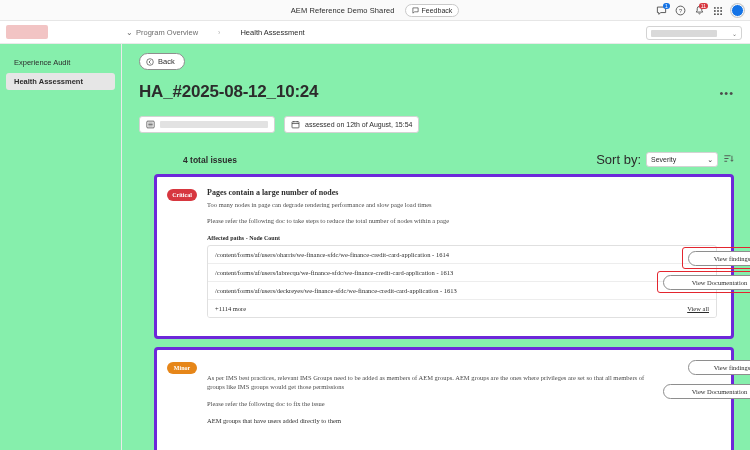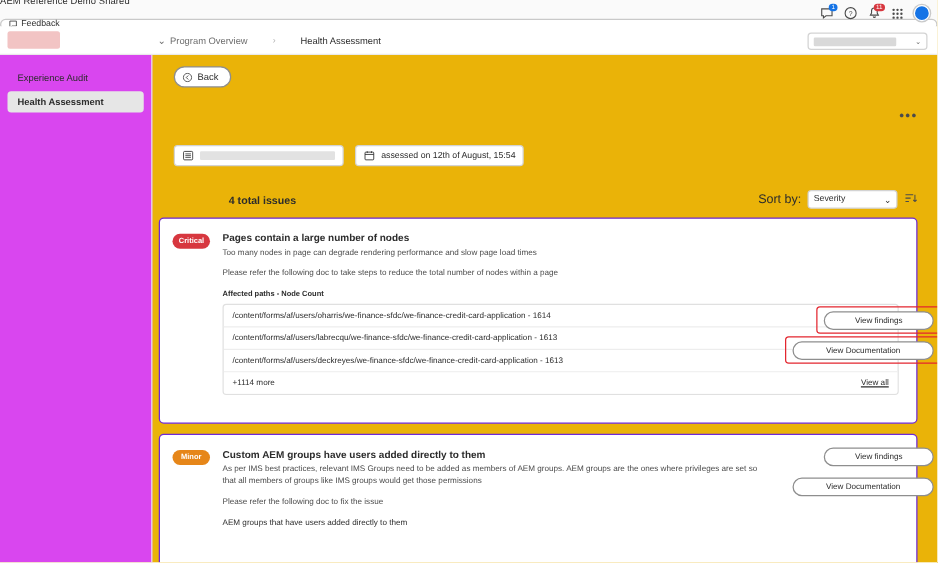--- a/index.html
+++ b/index.html
@@ -19,24 +19,23 @@
 
   
   .topbar {
     position: absolute; top: 0; left: 0; right: 0; height: 21px;
     background: #fafafa;
     border-bottom: 1px solid #e6e6e6;
     display: flex; align-items: center;
   }
   .topbar-center {
     position: absolute; left: 0; right: 0;
-    display: flex; justify-content: center;
+    display: flex; align-items: center; justify-content: center;
     gap: 10px;
     height: 21px;
-    flex-direction: column;
   }
   .shared-label {
     font-size: 7.5px; color: #2c2c2c; letter-spacing: 0.1px;
   }
   .feedback-btn {
     display: inline-flex; align-items: center; gap: 3px;
     border: 1px solid #c9c9c9; border-radius: 10px;
     background: #fff; height: 13px; padding: 0 6px;
     font-size: 7px; color: #2c2c2c;
   }
@@ -89,37 +88,37 @@
     background: #fff;
     display: flex; align-items: center; justify-content: space-between;
     padding: 0 4px;
   }
   .orgpill .bar { width: 66px; height: 7px; background: #d9d9d9; border-radius: 1px; }
   .orgpill .cv { font-size: 6px; color: #6e6e6e; }
 
   
   .sidebar {
     position: absolute; top: 44px; left: 0; width: 122px; bottom: 0;
-    background: #d946ef;
+    background: #86efac;
     border-right: 1px solid #eaeaea;
     padding-top: 10px;
   }
   .side-item {
     height: 17px; margin: 0 6px 2px 6px;
     display: flex; align-items: center;
     padding-left: 8px;
     font-size: 7.5px; color: #2c2c2c;
     border-radius: 3px;
   }
   .side-item.active { background: #e6e6e6; font-weight: bold; }
 
   
   .content {
     position: absolute; top: 44px; left: 122px; right: 0; bottom: 0;
-    background: #eab308;
+    background: #86efac;
     overflow: hidden;
   }
   .back-btn {
     position: absolute; left: 17px; top: 9px;
     height: 17px; padding: 0 9px 0 6px;
     border: 1px solid #8e8e8e; border-radius: 9px;
     background: #fff;
     display: inline-flex; align-items: center; gap: 4px;
     font-size: 7.5px; color: #2c2c2c;
   }
@@ -147,35 +146,36 @@
   .pill .redbar { width: 108px; height: 7px; background: #e2e2e2; border-radius: 1px; }
 
   .issues-count {
     position: absolute; left: 17px; top: 111px;
     font-size: 8.5px; font-weight: bold; color: #2c2c2c; margin-left: 44px;
   }
   .sort-wrap {
     position: absolute; right: 16px; top: 108px;
     display: flex; align-items: center; gap: 5px;
   }
-  .sort-label { font-size: 10px; color: #2c2c2c; }
+  .sort-label { font-size: 13px; color: #2c2c2c; }
   .select {
     width: 72px; height: 15px;
     border: 1px solid #d3d3d3; border-radius: 3px; background: #fff;
     display: flex; align-items: center; justify-content: space-between;
     padding: 0 4px;
     font-size: 7px; color: #2c2c2c;
   }
   .sort-ic { font-size: 9px; color: #4b4b4b; }
 
   
   .card {
-    position: absolute; left: 5px; right: 16px;
-    border: 1px solid #6d28d9; border-radius: 4px;
-    background: #fff;
+    position: absolute; left: 32px; right: 16px;
+    border: 3px solid #6d28d9; border-radius: 4px;
+    background: #fff;
+    font-family: Liberation Serif, serif;
   }
   .card1 { top: 130px; height: 165px; }
   .card2 { top: 303px; height: 150px; }
 
   .sev {
     position: absolute; left: 10px; top: 12px;
     height: 12px; min-width: 30px; padding: 0 5px;
     border-radius: 6px; color: #fff;
     font-size: 6px; font-weight: bold;
     display: flex; align-items: center; justify-content: center;
@@ -321,20 +321,21 @@
   <div class="content">
 
     <div class="back-btn">
       <svg width="8" height="8" viewBox="0 0 16 16">
         <circle cx="8" cy="8" r="6.6" fill="none" stroke="#2c2c2c" stroke-width="1.2"></circle>
         <path d="M9.2 4.8 6 8l3.2 3.2" fill="none" stroke="#2c2c2c" stroke-width="1.3"></path>
       </svg>
       <span>Back</span>
     </div>
 
+    <div class="page-title">HA_#2025-08-12_10:24</div>
     <div class="more-dots">•••</div>
 
     <div class="pill-row">
       <div class="pill">
         <svg width="9" height="9" viewBox="0 0 16 16">
           <rect x="1.5" y="2" width="13" height="12" rx="1.5" fill="none" stroke="#2c2c2c" stroke-width="1.2"></rect>
           <path d="M4 5.5h8M4 8h8M4 10.5h8" stroke="#2c2c2c" stroke-width="1.1"></path>
         </svg>
         <span class="redbar"></span>
       </div>
@@ -391,21 +392,20 @@
       </div>
       <div class="btn-outline" style="left:506px; top:98px; width:113px;">
         <span>View Documentation</span>
       </div>
       <div class="highlight-box hl1"></div>
       <div class="highlight-box hl2"></div>
     </div>
 
     <div class="card card2">
       <div class="sev sev-minor">Minor</div>
-      <div class="issue-title">Custom AEM groups have users added directly to them</div>
       <div class="c2-line" style="top:23px;">As per IMS best practices, relevant IMS Groups need to be added as members of AEM groups. AEM groups are the ones where privileges are set so that all members of groups like IMS groups would get those permissions</div>
       <div class="c2-line" style="top:49px;">Please refer the following doc to fix the issue</div>
       <div class="c2-line" style="top:66px; color:#2c2c2c;">AEM groups that have users added directly to them</div>
 
       <div class="btn-outline" style="left:531px; top:10px; width:88px;">
         <span>View findings</span>
       </div>
       <div class="btn-outline" style="left:506px; top:34px; width:113px;">
         <span>View Documentation</span>
       </div>

